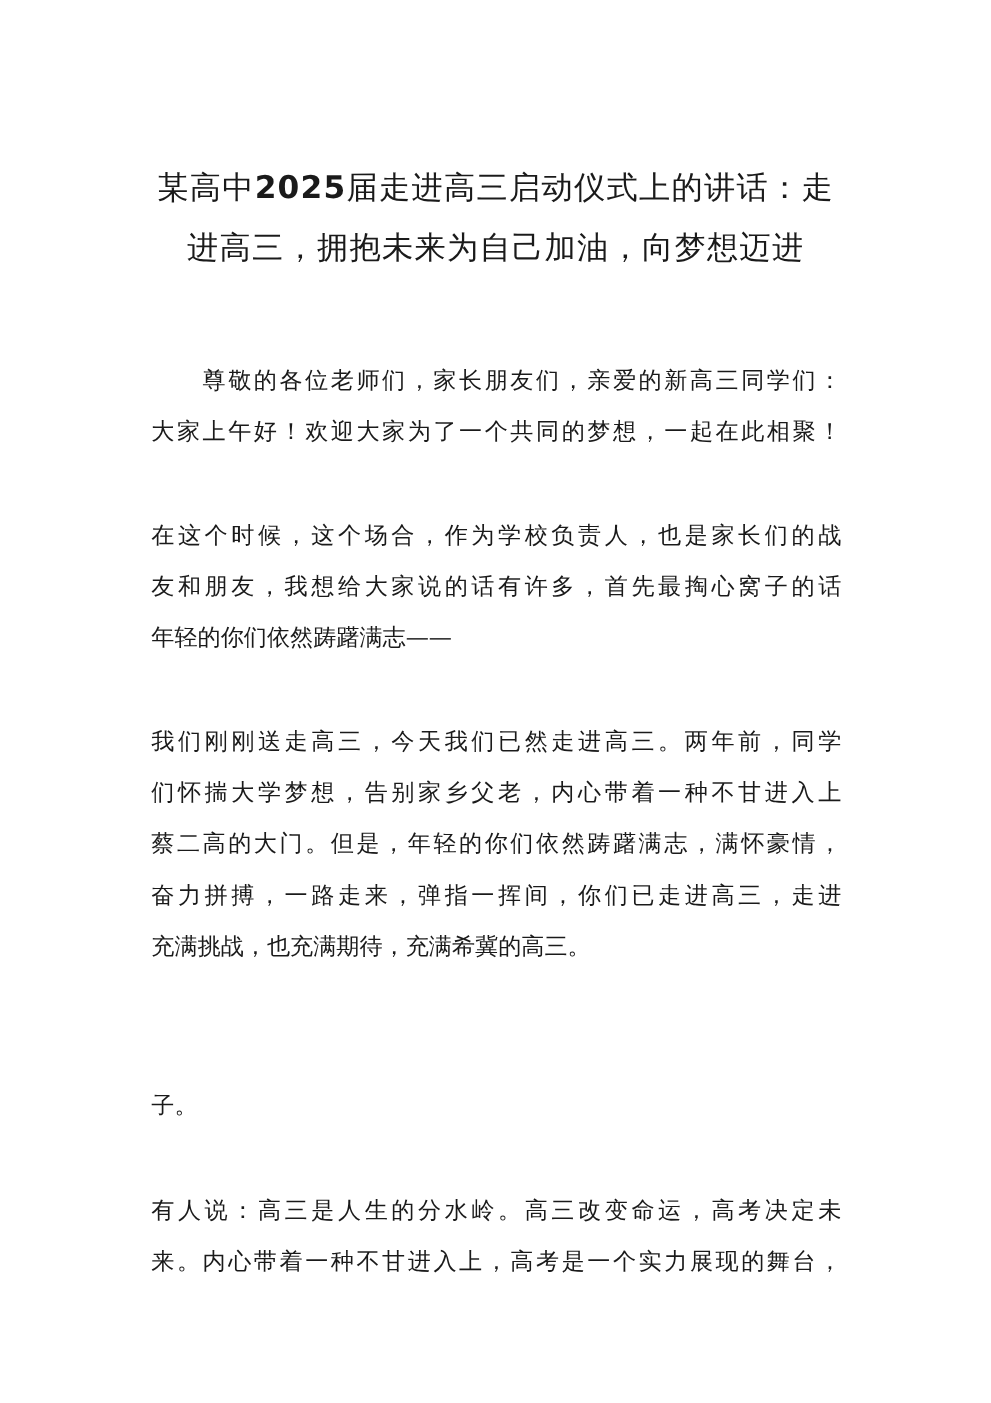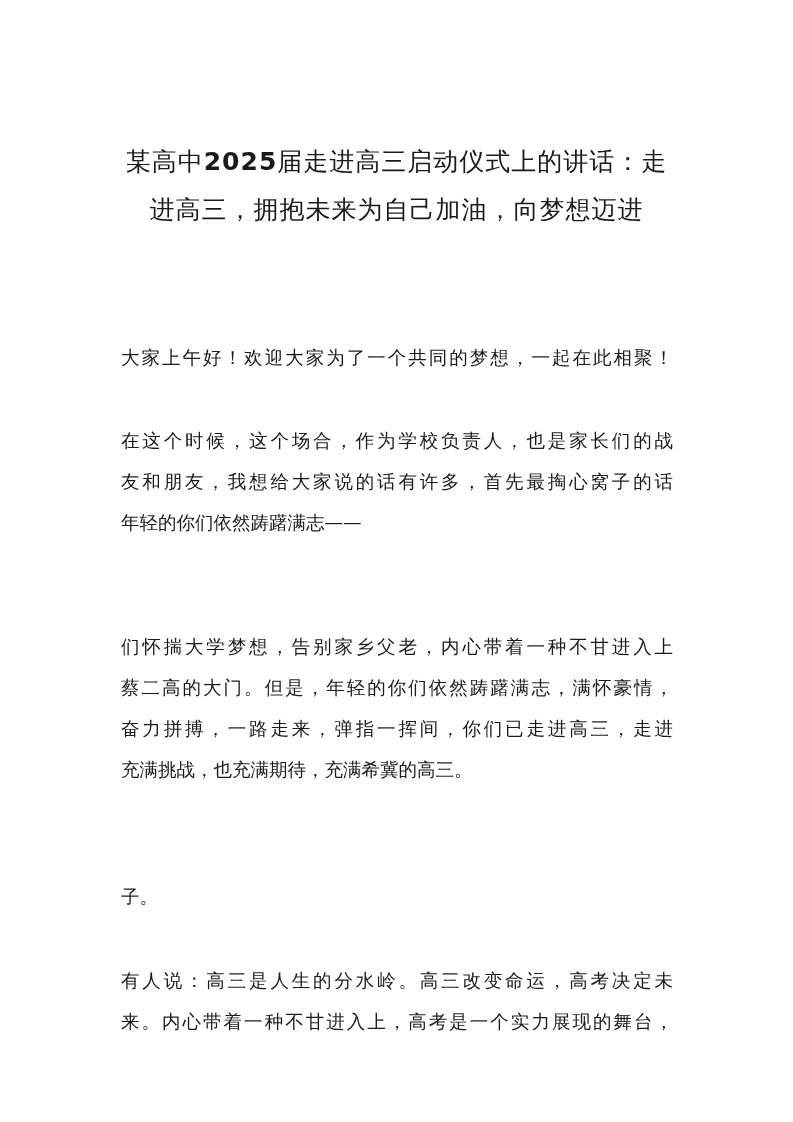--- a/index.html
+++ b/index.html
@@ -1,42 +1,44 @@
 <!DOCTYPE html>
 <html><head>
 <meta charset="utf-8">
 <style>
   html, body { margin: 0; padding: 0; background: #ffffff; }
   body { width: 793px; height: 1122px; position: relative; overflow: hidden;
          font-family: "DejaVu Serif", "Liberation Serif", serif; color: #1a1a1a; }
-  .page { position: absolute; left: 0; top: 0; width: 793px; height: 842px; margin-top: 12px; }
+  .page { position: absolute; left: 0; top: 0; width: 793px; height: 842px; }
   .title { position: absolute; left: 110px; width: 573px; top: 126px;
            text-align: center; font-size: 25px; line-height: 48px; letter-spacing: 1px; }
   .title .num { font-family: "DejaVu Sans", "Liberation Sans", sans-serif; font-weight: bold; }
   .line { position: absolute; left: 121px; width: 552px; height: 30px; font-size: 18.5px;
           line-height: 30px; white-space: nowrap; text-align: justify; text-align-last: justify; }
   .line.last { text-align-last: left; }
   .line.indent { left: 162px; width: 511px; }
 </style>
 </head>
 <body>
 
 <div class="page">
 
   <div class="title">
     <div><span>某高中</span><span class="num">2025</span><span>届走进高三启动仪式上的讲话：走</span></div>
     <div>进高三，拥抱未来为自己加油，向梦想迈进</div>
   </div>
 
+  <div class="line indent" style="top:290px;">尊敬的各位老师们，家长朋友们，亲爱的新高三同学们：</div>
   <div class="line" style="top:331px;">大家上午好！欢迎大家为了一个共同的梦想，一起在此相聚！</div>
 
   <div class="line" style="top:414px;">在这个时候，这个场合，作为学校负责人，也是家长们的战</div>
   <div class="line" style="top:455px;">友和朋友，我想给大家说的话有许多，首先最掏心窝子的话</div>
   <div class="line last" style="top:496px;">年轻的你们依然踌躇满志——</div>
 
+  <div class="line" style="top:579px;">我们刚刚送走高三，今天我们已然走进高三。两年前，同学</div>
   <div class="line" style="top:661px;">蔡二高的大门。但是，年轻的你们依然踌躇满志，满怀豪情，</div>
   <div class="line" style="top:620px;">们怀揣大学梦想，告别家乡父老，内心带着一种不甘进入上</div>
   <div class="line" style="top:702px;">奋力拼搏，一路走来，弹指一挥间，你们已走进高三，走进</div>
   <div class="line last" style="top:743px;">充满挑战，也充满期待，充满希冀的高三。</div>
 
   <div class="line last" style="top:870px;">子。</div>
 
   <div class="line" style="top:954px;">有人说：高三是人生的分水岭。高三改变命运，高考决定未</div>
   <div class="line" style="top:995px;">来。内心带着一种不甘进入上，高考是一个实力展现的舞台，</div>
 

